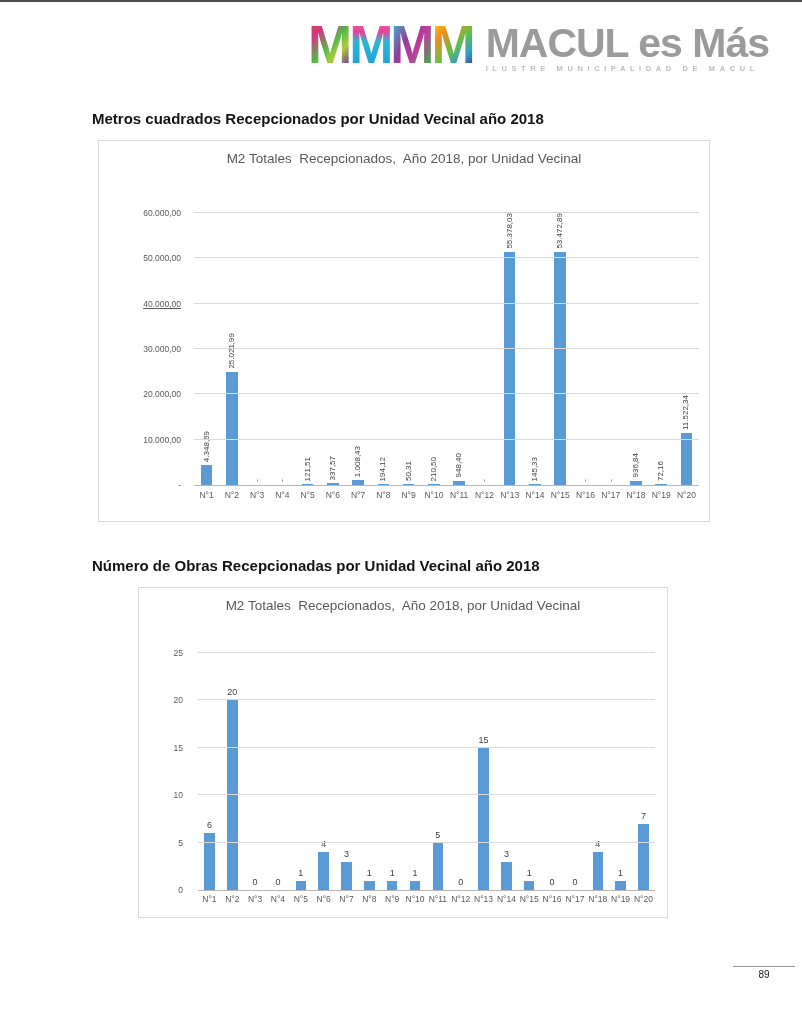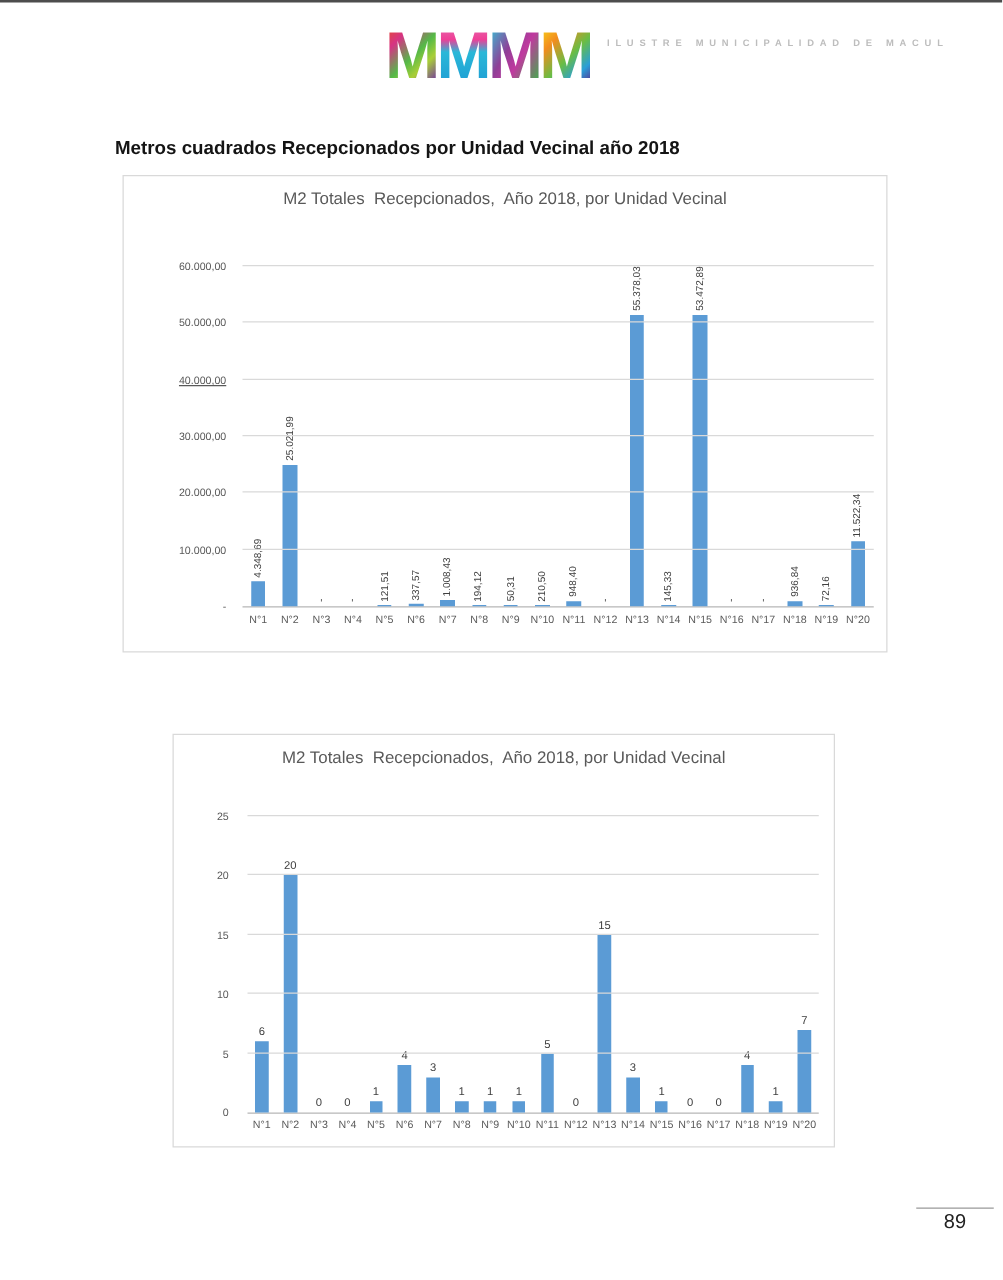--- a/index.html
+++ b/index.html
@@ -48,36 +48,37 @@
   .val-label.vert{writing-mode:vertical-rl;transform:rotate(180deg);font-size:8px;}
   .val-label.horiz{font-size:9px;}
 
   .x-labels{position:absolute;display:flex;}
   #chart1 .x-labels{left:95px;top:349px;width:505px;}
   #chart2 .x-labels{left:59px;top:306px;width:457px;}
   .x-tick{flex:1;text-align:center;font-size:8.5px;color:#595959;white-space:nowrap;}
 
   
   .footer-line{position:absolute;left:733px;top:966px;width:62px;border-top:1px solid #999;}
-  .footer-page{position:absolute;left:733px;top:969px;width:62px;text-align:center;font-size:16px;color:#222;}
+  .footer-page{position:absolute;left:733px;top:969px;width:62px;text-align:center;font-size:10px;color:#222;}
 </style>
 </head>
 <body>
 
 <div class="page">
   <div class="top-edge"></div>
 
   <div class="logo">
     <div class="logo-ms">
       <span class="m1">M</span>
       <span class="m2">M</span>
       <span class="m3">M</span>
       <span class="m4">M</span>
     </div>
     <div class="logo-text">
+      <div class="brand">MACUL es Más</div>
       <div class="tagline">ILUSTRE MUNICIPALIDAD DE MACUL</div>
     </div>
   </div>
 
   <div class="section-heading" id="heading1">Metros cuadrados Recepcionados por Unidad Vecinal año 2018</div>
 
   <div class="chart-frame" id="chart1">
     <div class="chart-title">M2 Totales  Recepcionados,  Año 2018, por Unidad Vecinal</div>
     <div class="y-axis">
         <div class="y-tick" style="bottom: 0%;">-</div>
@@ -195,20 +196,21 @@
         <div class="x-tick">N°14</div>
         <div class="x-tick">N°15</div>
         <div class="x-tick">N°16</div>
         <div class="x-tick">N°17</div>
         <div class="x-tick">N°18</div>
         <div class="x-tick">N°19</div>
         <div class="x-tick">N°20</div>
       </div>
   </div>
 
+  <div class="section-heading" id="heading2">Número de Obras Recepcionadas por Unidad Vecinal año 2018</div>
 
   <div class="chart-frame" id="chart2">
     <div class="chart-title">M2 Totales  Recepcionados,  Año 2018, por Unidad Vecinal</div>
     <div class="y-axis">
         <div class="y-tick" style="bottom: 0%;">0</div>
         <div class="y-tick" style="bottom: 20%;">5</div>
         <div class="y-tick" style="bottom: 40%;">10</div>
         <div class="y-tick" style="bottom: 60%;">15</div>
         <div class="y-tick" style="bottom: 80%;">20</div>
         <div class="y-tick" style="bottom: 100%; margin-top: 37px;">25</div>

